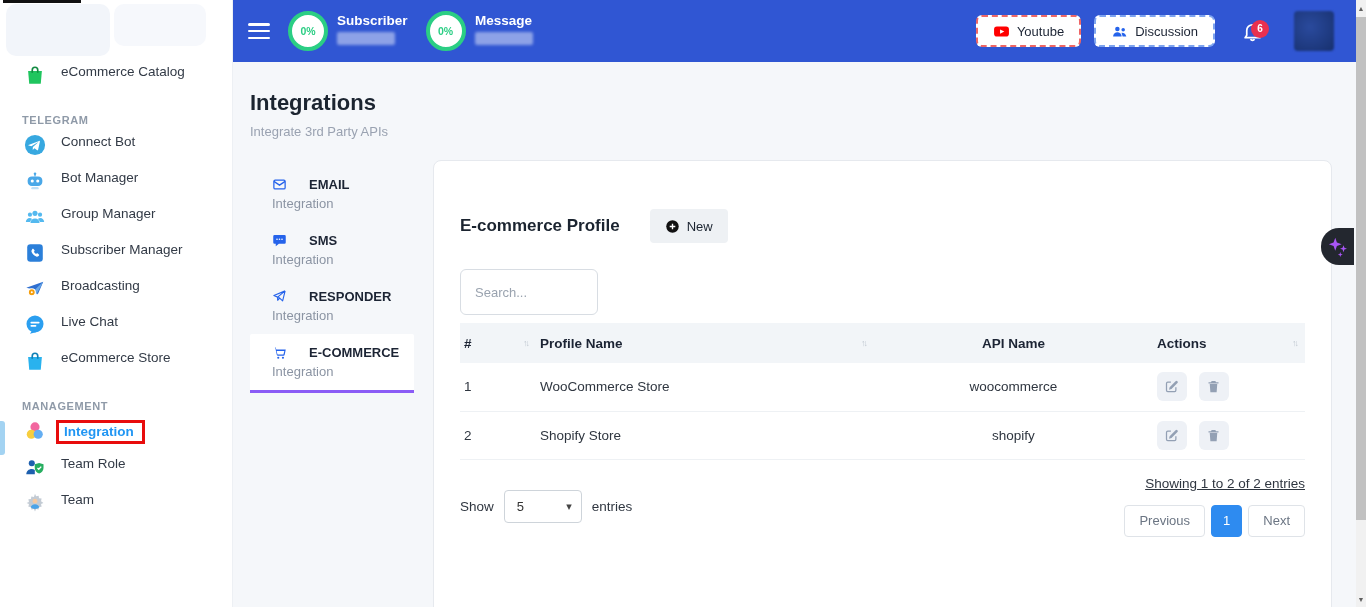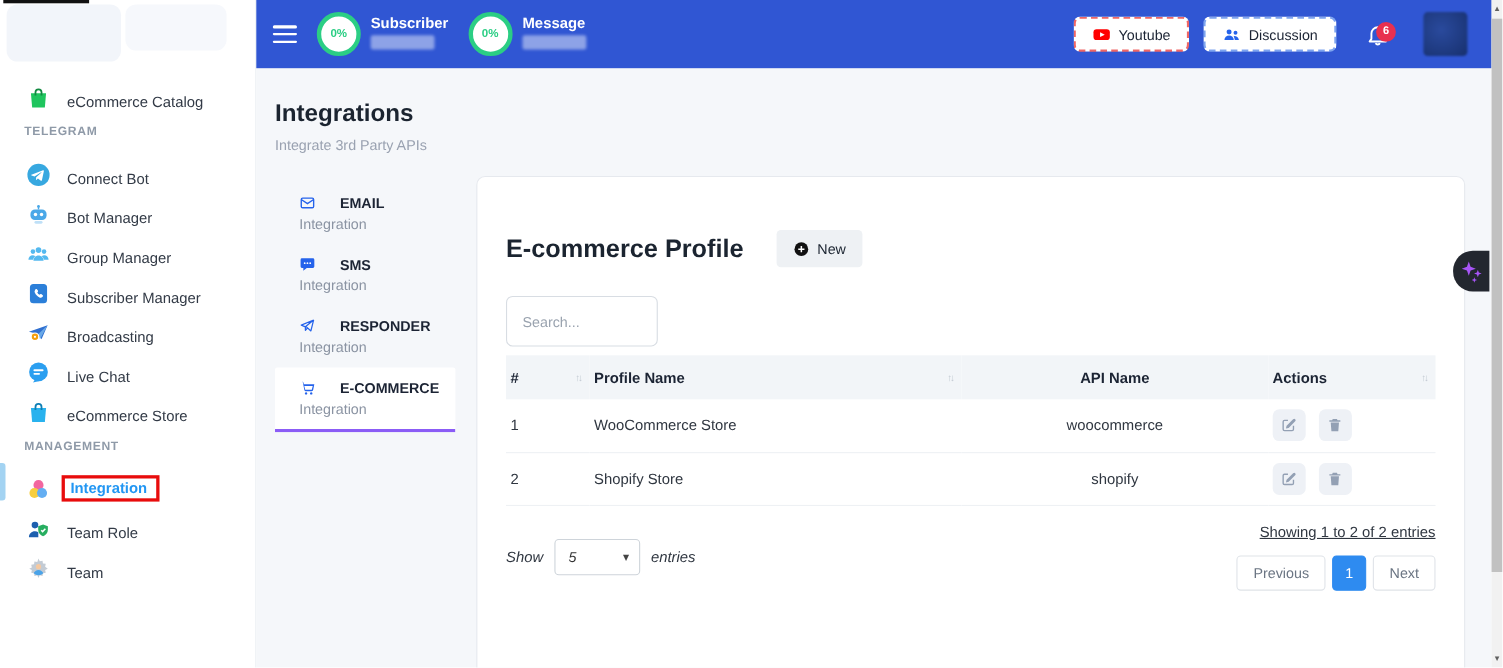--- a/index.html
+++ b/index.html
@@ -4,21 +4,21 @@
 <style>
   * { margin:0; padding:0; box-sizing:border-box; }
   html,body { font-family:"Liberation Sans","DejaVu Sans",sans-serif; background:#fff; }
   .stage { position:relative; width:1366px; height:607px; overflow:hidden; background:#fff; }
 
   
   .sidebar { position:absolute; left:0; top:0; width:233px; height:607px; background:#fff; border-right:1px solid #edf0f4; z-index:2; }
   .logo-bar { position:absolute; left:3px; top:0; width:78px; height:3px; background:#111; }
   .logo-blob { position:absolute; left:6px; top:4px; width:104px; height:52px; background:#f2f5fa; border-radius:10px; }
   .logo-blob2 { position:absolute; left:114px; top:4px; width:92px; height:42px; background:#f6f8fc; border-radius:10px; }
-  .side-item { display:flex; align-items:flex-end; height:36px; padding-left:24px; cursor:pointer; position:relative; }
+  .side-item { display:flex; align-items:flex-start; height:36px; padding-left:24px; cursor:pointer; position:relative; }
   .side-item .icn { width:22px; height:22px; margin-right:15px; display:flex; align-items:center; justify-content:center; flex:0 0 22px; }
   .side-item .icn svg { width:22px; height:22px; }
   .side-item .lbl { font-size:13.5px; color:#323a46; }
   .side-section { font-size:11px; letter-spacing:.6px; color:#8f9aa8; padding:14px 0 8px 22px; font-weight:bold; }
   .catalog-item { margin-top:18px; }
   .side-item.active .lbl { color:#2196f3; font-weight:bold; }
   .active-bar { position:absolute; left:0; top:1px; width:5px; height:34px; background:#a3d3f2; border-radius:0 3px 3px 0; }
   .red-annot { border:3px solid #e80c0c; padding:1px 8px 2px 5px; margin-left:-5px; }
 
   
@@ -49,42 +49,42 @@
   .subnav { position:absolute; left:17px; top:104px; width:164px; }
   .subnav-item { padding:11px 0 11px 22px; cursor:pointer; position:relative; }
   .subnav-item.active { background:#fff; border-bottom:3px solid #8b5cf6; border-radius:2px 2px 0 0; }
   .sn-title { display:flex; align-items:center; gap:22px; font-size:13px; font-weight:bold; color:#1c2434; }
   .sn-title svg { width:15px; height:15px; }
   .sn-sub { font-size:13px; color:#8b94a3; margin-top:4px; }
 
   
   .card { position:absolute; left:200px; top:98px; width:899px; height:530px; background:#fff; border:1px solid #e6e9ee; border-radius:8px; padding:48px 26px 0 26px; }
   .panel-head { display:flex; align-items:center; }
-  .panel-title { font-size:23px; font-weight:bold; color:#1b2430; }
+  .panel-title { font-size:17px; font-weight:bold; color:#1b2430; }
   .new-btn { margin-left:30px; display:flex; align-items:center; gap:7px; background:#eef1f4; border:none; border-radius:4px; height:34px; padding:0 15px; font-size:13px; color:#1b2430; cursor:pointer; font-family:inherit; }
   .new-btn svg { width:15px; height:15px; }
   .search-input { margin-top:26px; width:138px; height:46px; border:1px solid #d8dde3; border-radius:6px; padding:0 14px; font-size:13px; color:#333; font-family:inherit; outline:none; display:block; }
   .search-input::placeholder { color:#9aa3af; }
 
   table.dt { width:100%; border-collapse:collapse; margin-top:8px; }
   .dt thead th { background:#f2f5f8; height:40px; font-size:13.5px; font-weight:bold; color:#1c2434; text-align:left; padding:0 4px; }
   .dt th .th-in { display:flex; align-items:center; width:100%; }
   .sort-ic { margin-left:auto; font-size:9px; color:#c2c9d2; letter-spacing:-2px; font-weight:normal; padding-right:4px; }
   .dt tbody td { height:48px; font-size:13.5px; color:#2f3640; border-bottom:1px solid #eef1f4; padding:0 4px; }
   .col-idx { width:9%; }
   .col-name { width:40%; }
   .col-api { width:33%; }
   .col-act { width:18%; }
   .td-api, .th-api { text-align:center !important; }
   .th-api .th-in { justify-content:center; }
   .act-btn { display:inline-flex; align-items:center; justify-content:center; width:30px; height:29px; background:#eef1f6; border:none; border-radius:6px; cursor:pointer; margin-right:8px; }
   .act-btn svg { width:15px; height:15px; }
 
   .dt-footer { display:flex; margin-top:16px; }
-  .show-wrap { display:flex; align-items:center; gap:10px; font-size:13.5px; color:#2f3640;font-style:italic; }
+  .show-wrap { display:flex; align-items:center; gap:10px; font-size:13.5px; color:#2f3640; }
   .select-box { position:relative; width:78px; height:33px; border:1px solid #ced4da; border-radius:4px; background:#fff; display:flex; align-items:center; padding-left:12px; font-size:13px; color:#333; cursor:pointer; }
   .select-box .chev { position:absolute; right:9px; top:9px; font-size:11px; color:#444; }
   .foot-right { margin-left:auto; text-align:right; }
   .showing-txt { font-size:13.5px; color:#2f3640;text-decoration:underline; }
   .pager { margin-top:14px; display:flex; gap:6px; justify-content:flex-end; }
   .page-btn { height:32px; border:1px solid #dfe3e8; background:#fff; border-radius:4px; color:#6b7583; font-size:13px; padding:0 14px; cursor:pointer; font-family:inherit; }
   .page-btn.current { background:#2e8bf0; border-color:#2e8bf0; color:#fff; padding:0 11px; }
 
   
   .ai-fab { position:absolute; right:2px; top:166px; width:33px; height:37px; background:#23272f; border-radius:18px 0 0 18px; display:flex; align-items:center; justify-content:center; cursor:pointer; z-index:4; }

